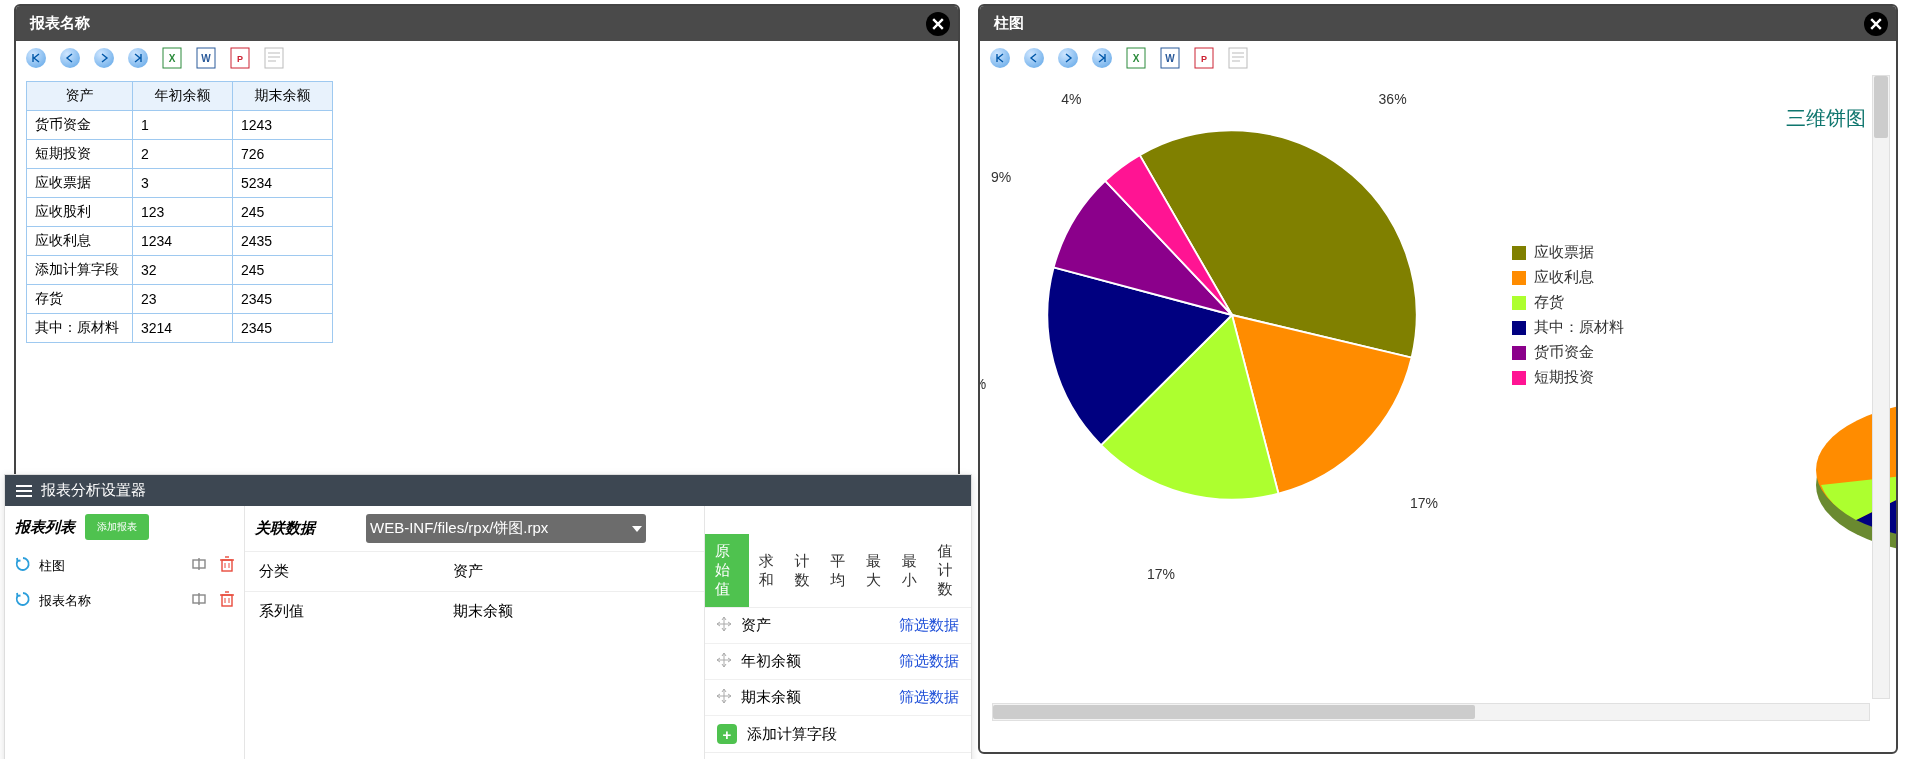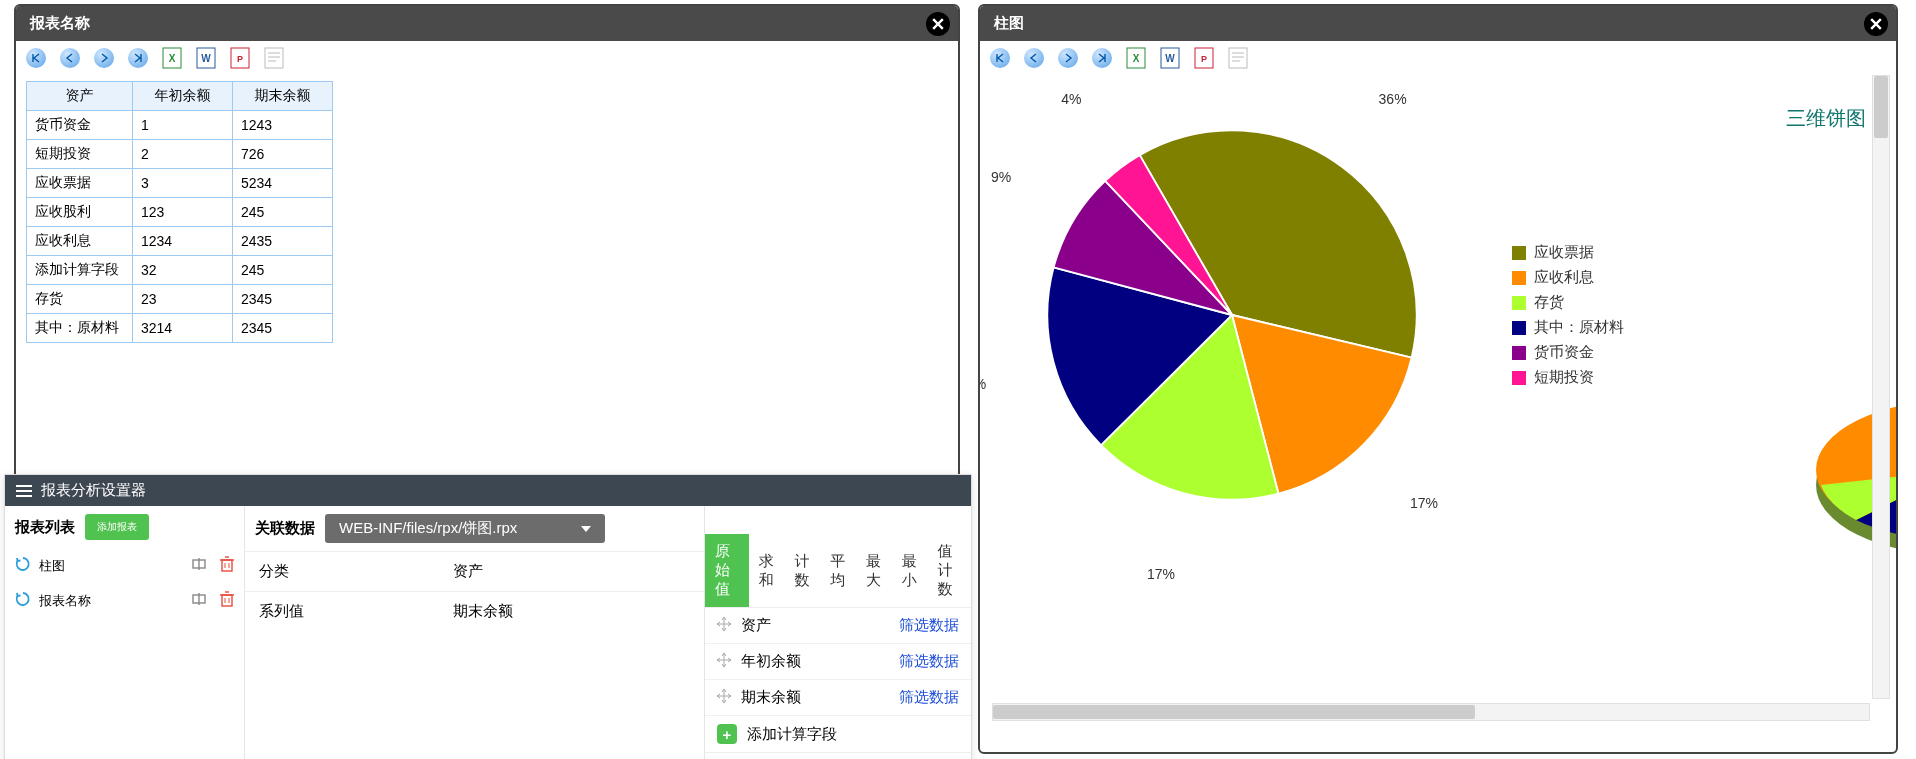--- a/index.html
+++ b/index.html
@@ -43,29 +43,29 @@
 .pie3d-hint { position: absolute; right: -40px; top: 300px; width: 140px; height: 220px; overflow: hidden; }
 
 
 #settings-panel { position: absolute; left: 4px; top: 474px; width: 968px; background: #fff; border: 1px solid #ddd; box-shadow: 0 2px 8px rgba(0,0,0,.12); }
 .settings-header { background: #3d4752; color: #fff; padding: 6px 10px; font-size: 15px; display: flex; align-items: center; gap: 8px; }
 .settings-body { display: flex; }
 .sp-col1 { width: 240px; border-right: 1px solid #e5e5e5; }
 .sp-col2 { width: 460px; border-right: 1px solid #e5e5e5; }
 .sp-col3 { flex: 1; }
 .sp-row { display: flex; align-items: center; padding: 8px 10px; gap: 10px; }
-.sp-title { font-weight: bold; font-size: 15px; }
+.sp-title { font-weight: bold; font-size: 15px; font-style: italic; }
 .btn-green { background: #4fc24f; color: #fff; padding: 6px 12px; border-radius: 3px; cursor: pointer; font-size: 10px; }
 .report-item { display: flex; align-items: center; justify-content: space-between; padding: 8px 10px; }
 .report-item-left { display: flex; align-items: center; gap: 8px; }
 .refresh-icon { color: #2b9edb; }
 .action-icons { display: flex; gap: 10px; align-items: center; }
 .trash-icon { color: #e94b3c; }
 .rename-icon { color: #666; }
-.sp-select { background: #6c6c6c; color: #fff; padding: 5px 14px; border-radius: 3px; display: flex; align-items: center; justify-content: space-between; width: 280px; cursor: pointer; font-size: 15px; }
+.sp-select { background: #6c6c6c; color: #fff; padding: 5px 4px; border-radius: 3px; display: flex; align-items: center; justify-content: space-between; width: 280px; cursor: pointer; font-size: 15px; margin-left: 41px; }
 .sp-kv { display: grid; grid-template-columns: 180px 1fr; padding: 10px 14px; font-size: 15px; border-top: 1px solid #eee; gap: 14px; }
 .tab-row { display: flex; align-items: center; border-bottom: 1px solid #eee; margin-top: 28px; }
 .tab { padding: 8px 10px; font-size: 15px; cursor: pointer; color: #333; }
 .tab.active { background: #4fc24f; color: #fff; }
 .field-row { display: flex; align-items: center; justify-content: space-between; padding: 8px 12px; border-bottom: 1px solid #f0f0f0; font-size: 15px; }
 .field-left { display: flex; align-items: center; gap: 10px; }
 .move-icon { color: #aaa; }
 .filter-label { color: #1d4ed8; }
 .add-calc { display: flex; align-items: center; gap: 10px; padding: 8px 12px; font-size: 15px; }
 .plus-box { width: 20px; height: 20px; background: #4fc24f; border-radius: 4px; display: flex; align-items: center; justify-content: center; color: #fff; font-weight: bold; }

